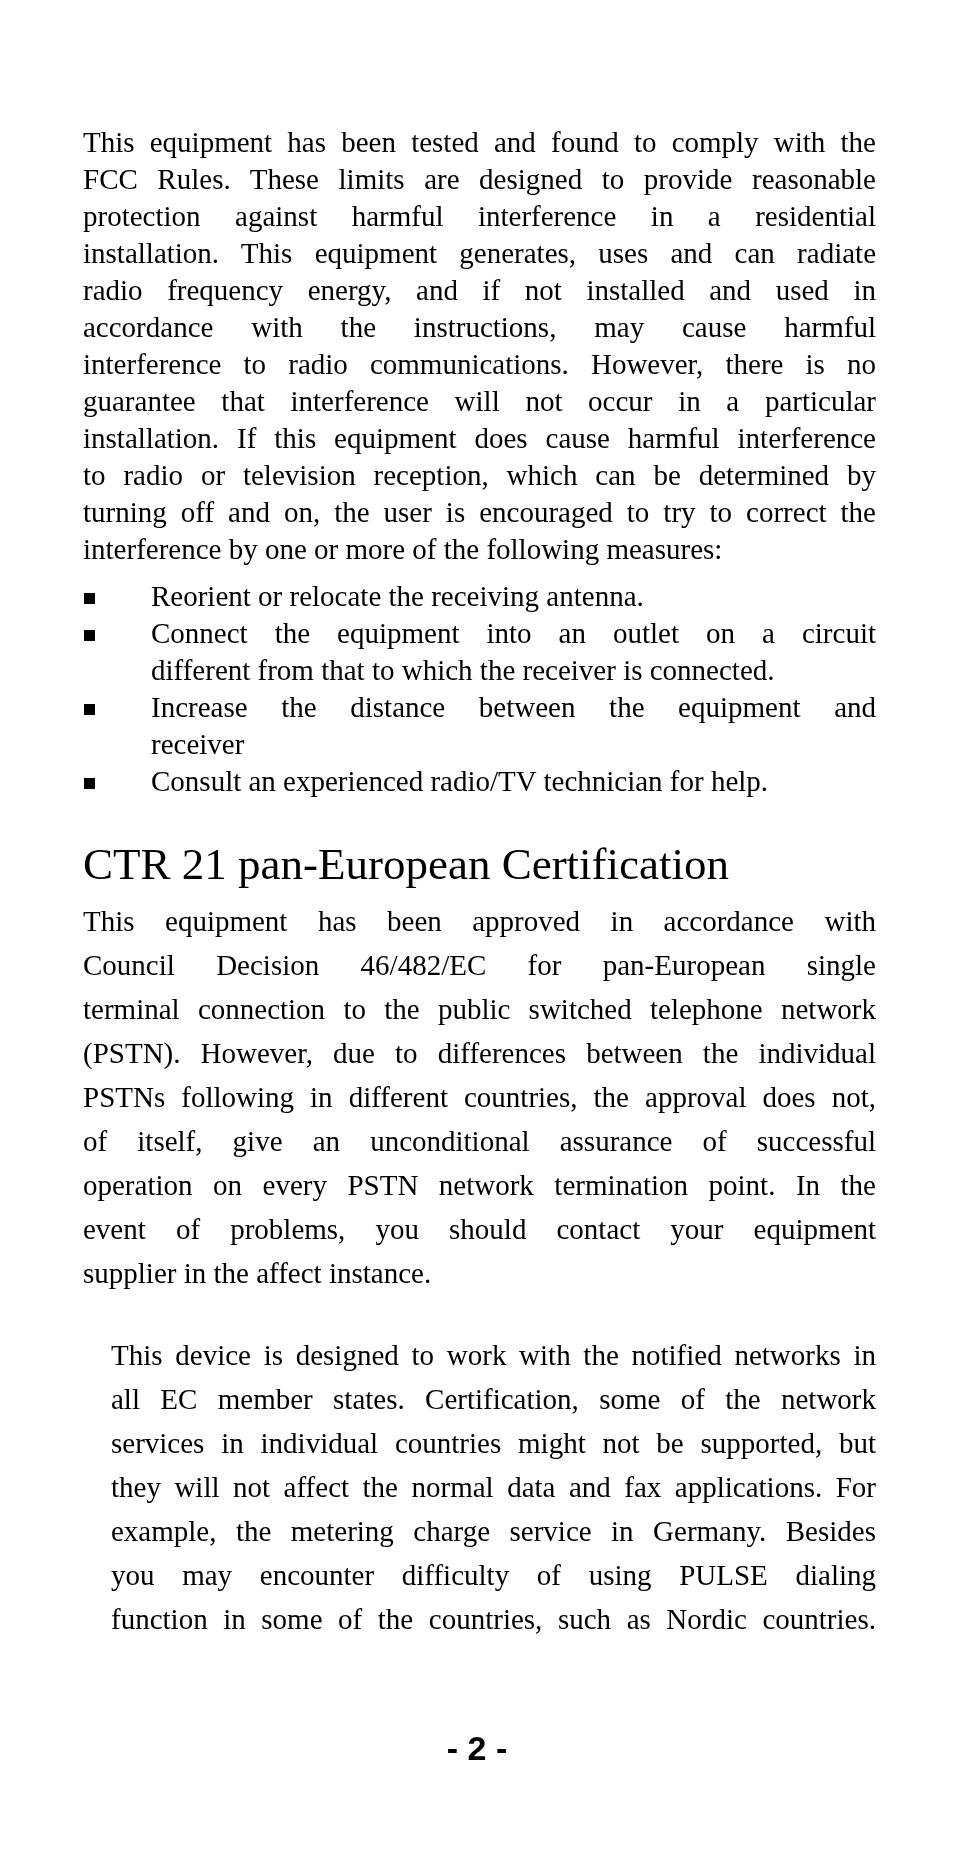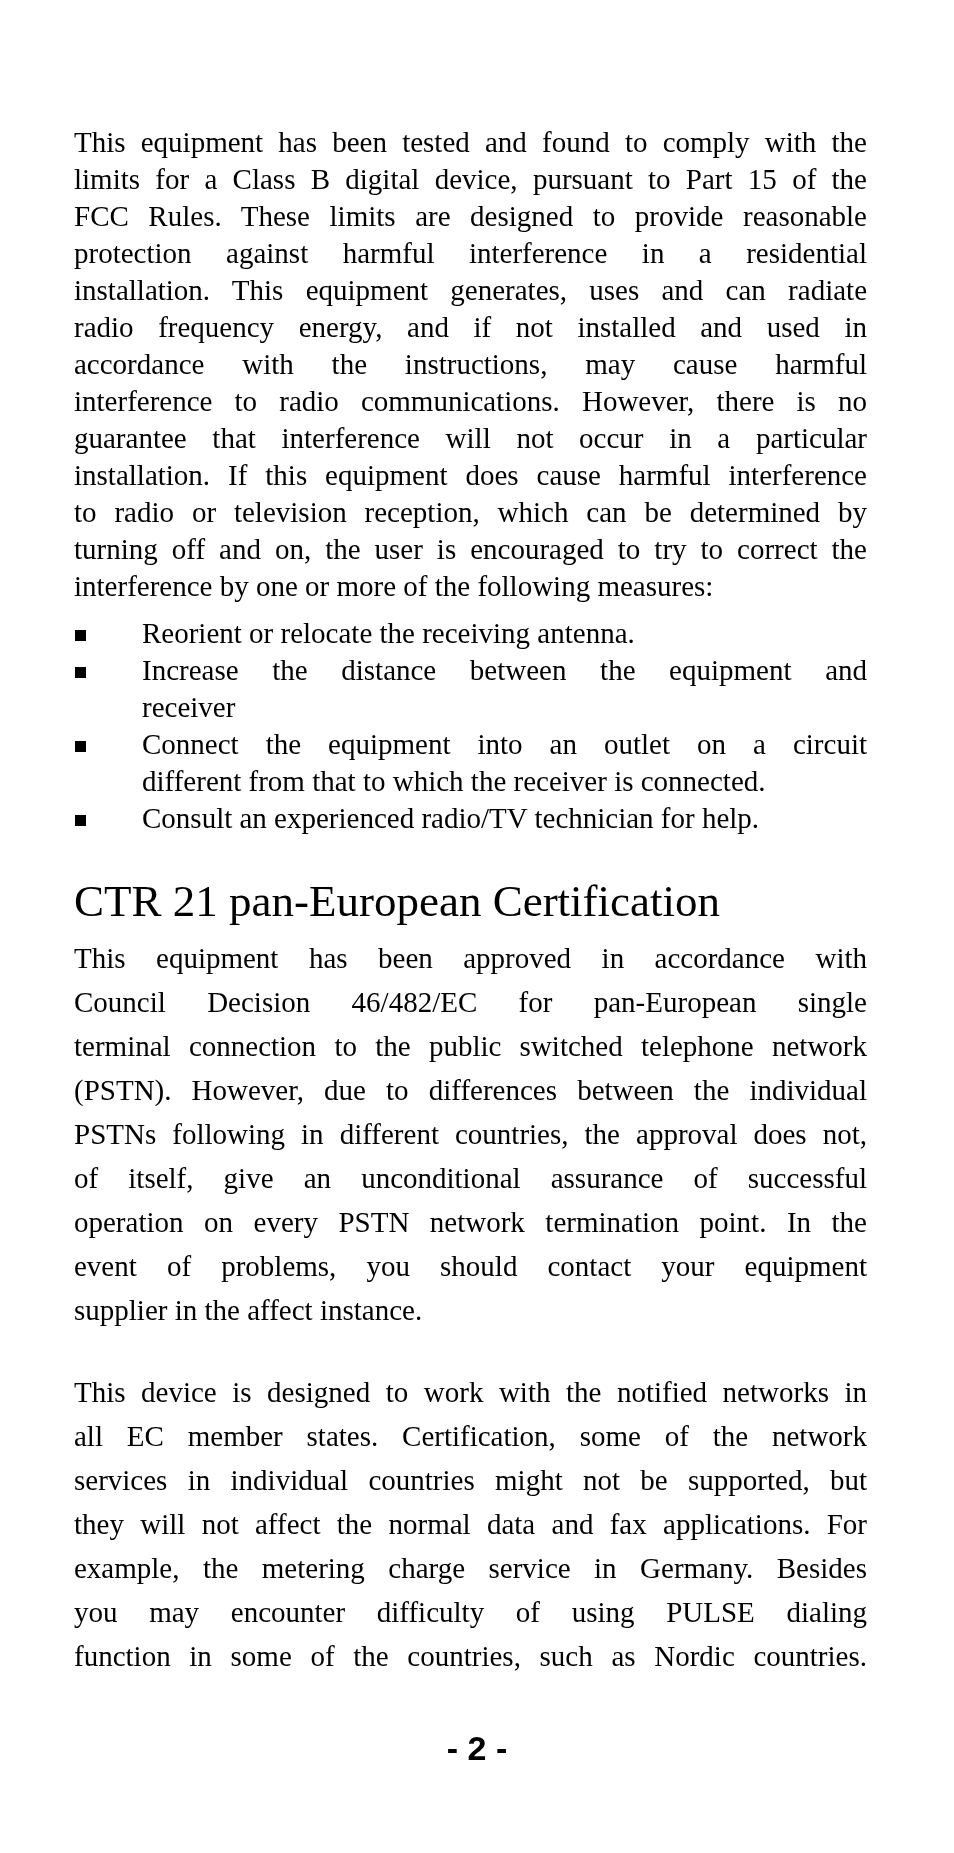--- a/index.html
+++ b/index.html
@@ -5,21 +5,21 @@
   html, body { margin: 0; padding: 0; }
   body {
     width: 954px; height: 1853px;
     background: #ffffff;
     font-family: "Liberation Serif", serif;
     color: #000000;
     position: relative;
     overflow: hidden;
   }
   .page { position: absolute; inset: 0; background: #ffffff; overflow: hidden; }
-  .content { position: absolute; left: 74px; top: 124px; width: 793px; }
+  .content { position: absolute; left: 83px; top: 124px; width: 793px; }
 
   .line {
     white-space: nowrap;
     overflow: hidden;
     text-align: justify;
     text-align-last: justify;
     text-justify: inter-word;
     font-size: 29px;
   }
   .line.last { text-align-last: left; }
@@ -38,39 +38,38 @@
 
   .heading {
     font-size: 45px;
     line-height: 58px;
     margin-top: 35px;
     margin-bottom: 6px;
     white-space: nowrap;
   }
 
   .para-ctr { margin-top: 0; }
-  .para-net { margin-top: 38px; }
+  .para-net { margin-top: 38px; margin-left: 28px; }
 
   .footer {
     position: absolute; top: 1726px; left: 0; width: 954px;
     text-align: center;
     font-family: "Liberation Sans", sans-serif;
     font-weight: bold;
     font-size: 34px;
     line-height: 44px;
   }
 </style>
 </head>
 <body>
 
 <div class="page">
   <div class="content">
       <div class="para para-single">
         <div class="line">This equipment has been tested and found to comply with the</div>
-        <div class="line">limits for a Class B digital device, pursuant to Part 15 of the</div>
         <div class="line">FCC Rules. These limits are designed to provide reasonable</div>
         <div class="line">protection against harmful interference in a residential</div>
         <div class="line">installation. This equipment generates, uses and can radiate</div>
         <div class="line">radio frequency energy, and if not installed and used in</div>
         <div class="line">accordance with the instructions, may cause harmful</div>
         <div class="line">interference to radio communications. However, there is no</div>
         <div class="line">guarantee that interference will not occur in a particular</div>
         <div class="line">installation. If this equipment does cause harmful interference</div>
         <div class="line">to radio or television reception, which can be determined by</div>
         <div class="line">turning off and on, the user is encouraged to try to correct the</div>
@@ -79,29 +78,29 @@
       <div class="bullet-list para-single">
         <div class="bullet-item">
           <span class="marker"></span>
           <div class="bullet-text">
             <div class="line last">Reorient or relocate the receiving antenna.</div>
           </div>
         </div>
         <div class="bullet-item">
           <span class="marker"></span>
           <div class="bullet-text">
-            <div class="line">Increase the distance between the equipment and</div>
-            <div class="line last">receiver</div>
+            <div class="line">Connect the equipment into an outlet on a circuit</div>
+            <div class="line last">different from that to which the receiver is connected.</div>
           </div>
         </div>
         <div class="bullet-item">
           <span class="marker"></span>
           <div class="bullet-text">
-            <div class="line">Connect the equipment into an outlet on a circuit</div>
-            <div class="line last">different from that to which the receiver is connected.</div>
+            <div class="line">Increase the distance between the equipment and</div>
+            <div class="line last">receiver</div>
           </div>
         </div>
         <div class="bullet-item">
           <span class="marker"></span>
           <div class="bullet-text">
             <div class="line last">Consult an experienced radio/TV technician for help.</div>
           </div>
         </div>
       </div>
       <div class="heading">CTR 21 pan-European Certification</div>

